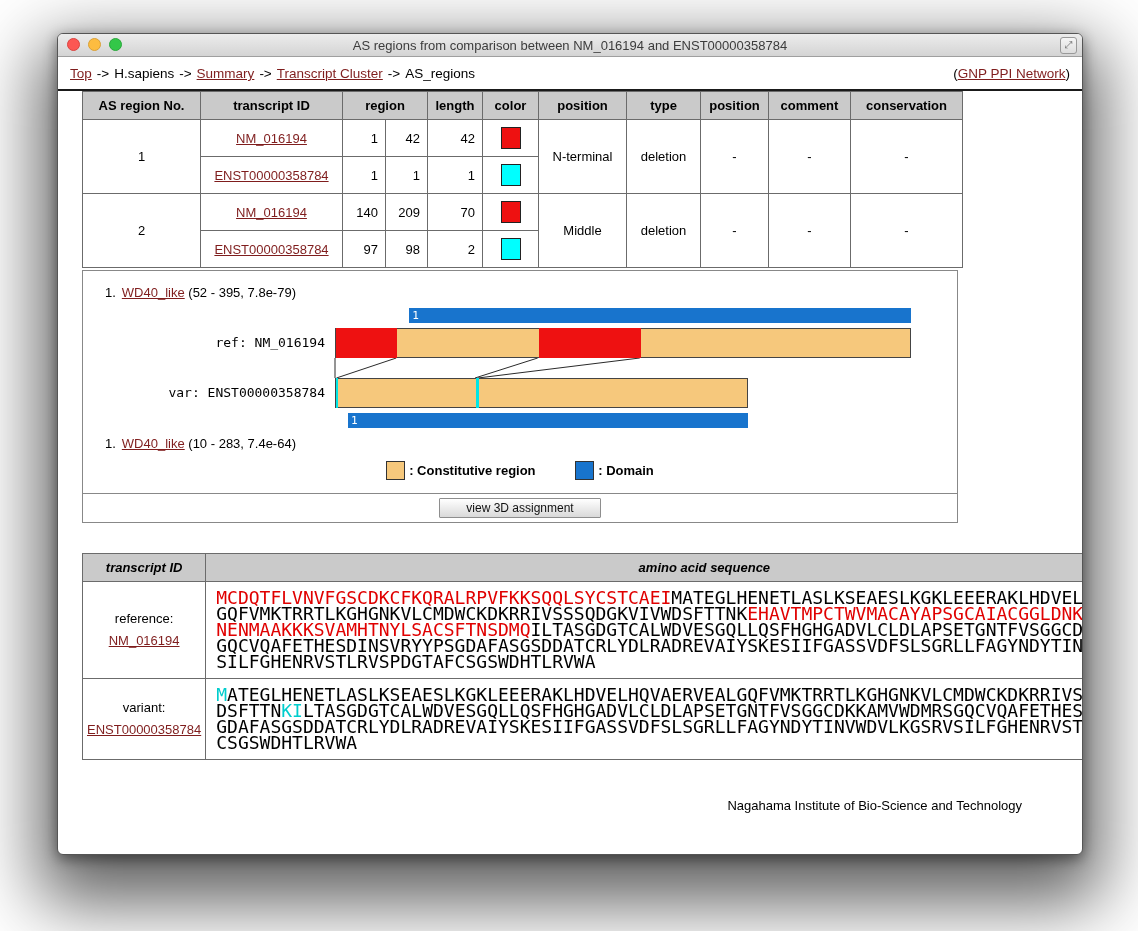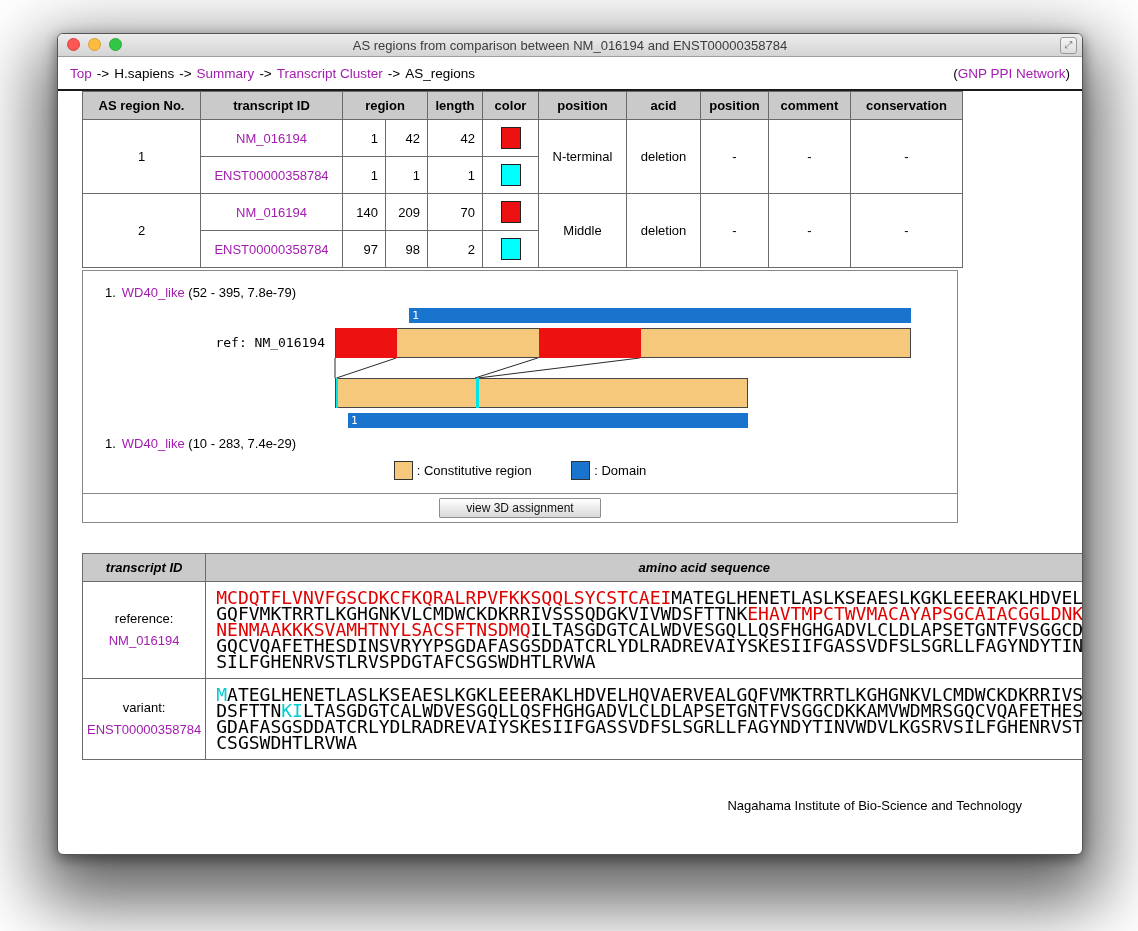--- a/index.html
+++ b/index.html
@@ -16,21 +16,21 @@
   .light.red{background:#fc5753;border:1px solid #d94441;}
   .light.yellow{background:#fdbc40;border:1px solid #d9a036;}
   .light.green{background:#33c748;border:1px solid #2aa73c;}
   .resize-corner{position:absolute;right:5px;top:3px;width:15px;height:15px;border:1px solid #999;
                  border-radius:3px;background:linear-gradient(#f5f5f5,#ddd);color:#666;
                  font-size:10px;line-height:14px;text-align:center;}
   .resize-corner::before{content:"⤢";}
   
   .breadcrumb{display:flex;justify-content:space-between;align-items:center;
               padding:9px 12px 8px 12px;font-size:13.5px;border-bottom:2px solid #1a1a1a;}
-  a.link{color:#a21caf;cursor:pointer;}
+  a.link{color:#7f1d1d;text-decoration:underline;cursor:pointer;}
   .sep{margin:0 5px;color:#000;}
   
   .page-title{text-align:center;font-weight:bold;font-size:15px;margin:15px 0 13px 0;color:#000;}
   .content-block{margin-left:24px;}
   
   table{border-collapse:collapse;font-size:13px;}
   th,td{border:1px solid #6b6b6b;padding:6px 4px;background:#fff;color:#000;}
   th{background:#cacaca;font-weight:bold;}
   .as-table td{height:24px;}
   .as-table .c{text-align:center;}
@@ -49,21 +49,21 @@
   .domain-note{font-size:13px;margin:6px 0 6px 22px;}
   .note-index{margin-right:6px;}
   .bars{position:relative;height:122px;margin:8px 0 2px 0;}
   .bar-label{position:absolute;left:0;width:242px;text-align:right;
              font-family:"DejaVu Sans Mono",monospace;font-size:13px;height:30px;line-height:30px;}
   .main-bar{position:absolute;height:30px;box-sizing:border-box;border:1px solid #444;}
   .as-seg{position:absolute;top:-1px;height:30px;}
   .dom-bar{position:absolute;height:15px;color:#fff;font-family:"DejaVu Sans Mono",monospace;
            font-size:11px;line-height:15px;padding-left:3px;box-sizing:border-box;}
   .connector{position:absolute;left:0;}
-  .legend{text-align:center;font-size:13px;margin:10px 0 2px 0;}
+  .legend{text-align:center;font-size:13px;margin:10px 0 2px 0;font-weight:bold;}
   .legend-item{display:inline-flex;align-items:center;margin:0 18px;}
   .legend-swatch{display:inline-block;width:17px;height:17px;border:1px solid #333;margin-right:4px;}
   .button-panel{width:874px;border:1px solid #888;margin:0 0 0 24px;margin-top:-1px;
                 padding:4px 0;text-align:center;}
   .mac-button{font-family:"Liberation Sans",sans-serif;font-size:12px;color:#111;
               border:1px solid #8e8e8e;border-radius:1px;background:linear-gradient(#ffffff,#d9d9d9);
               padding:2px 26px;cursor:pointer;}
   
   .seq-table{margin:30px 0 0 24px;}
   .seq-table .label-cell{text-align:center;line-height:1.7;vertical-align:middle;}
@@ -115,21 +115,21 @@
           <col style="width:112px">
       </colgroup>
       <thead>
         <tr>
           <th>AS region No.</th>
           <th>transcript ID</th>
           <th colspan="2">region</th>
           <th>length</th>
           <th>color</th>
           <th>position</th>
-          <th>acid</th>
+          <th>type</th>
           <th>position</th>
           <th>comment</th>
           <th>conservation</th>
         </tr>
       </thead>
       <tbody>
         <tr>
           <td rowspan="2" class="c">1</td>
           <td class="c"><a class="link">NM_016194</a></td>
           <td class="num">1</td>
@@ -184,29 +184,30 @@
         <div class="main-bar" id="ref-bar" style="left: 252px; top: 20px; width: 576px; background: rgb(246, 200, 124);">
             <div class="as-seg" style="left: 0px; width: 61.2456px; background: rgb(238, 17, 17);"></div>
             <div class="as-seg" style="left: 202.694px; width: 102.076px; background: rgb(238, 17, 17);"></div>
           </div>
         <svg class="connector" id="connector" width="874" height="20" style="top: 50px;">
             <line x1="252" y1="0" x2="252" y2="20" stroke="#2a2a2a" stroke-width="1"></line>
             <line x1="313.24556962025315" y1="0" x2="253.45822784810127" y2="20" stroke="#2a2a2a" stroke-width="1"></line>
             <line x1="454.69367088607595" y1="0" x2="391.9898734177215" y2="20" stroke="#2a2a2a" stroke-width="1"></line>
             <line x1="556.7696202531645" y1="0" x2="394.906329113924" y2="20" stroke="#2a2a2a" stroke-width="1"></line>
           </svg>
+        <div class="bar-label" id="var-label" style="top: 70px;">var: ENST00000358784</div>
         <div class="main-bar" id="var-bar" style="left: 252px; top: 70px; width: 412.678px; background: rgb(246, 200, 124);">
             <div class="as-seg" style="left: 0px; width: 2px; background: rgb(0, 229, 229);"></div>
             <div class="as-seg" style="left: 139.99px; width: 2.91646px; background: rgb(0, 229, 229);"></div>
           </div>
         <div class="dom-bar" id="var-dom" style="left: 265.124px; top: 105px; width: 399.554px; background: rgb(24, 116, 205);"><span>1</span></div>
       </div>
 
       <div class="domain-note">
-        <span class="note-index">1.</span><a class="link">WD40_like</a><span> (10 - 283, 7.4e-29)</span>
+        <span class="note-index">1.</span><a class="link">WD40_like</a><span> (10 - 283, 7.4e-64)</span>
       </div>
 
       <div class="legend">
         <span class="legend-item">
           <span class="legend-swatch" style="background-color: rgb(246, 200, 124);"></span>
           <span>: Constitutive region</span>
         </span>
         <span class="legend-item">
           <span class="legend-swatch" style="background-color: rgb(24, 116, 205);"></span>
           <span>: Domain</span>

